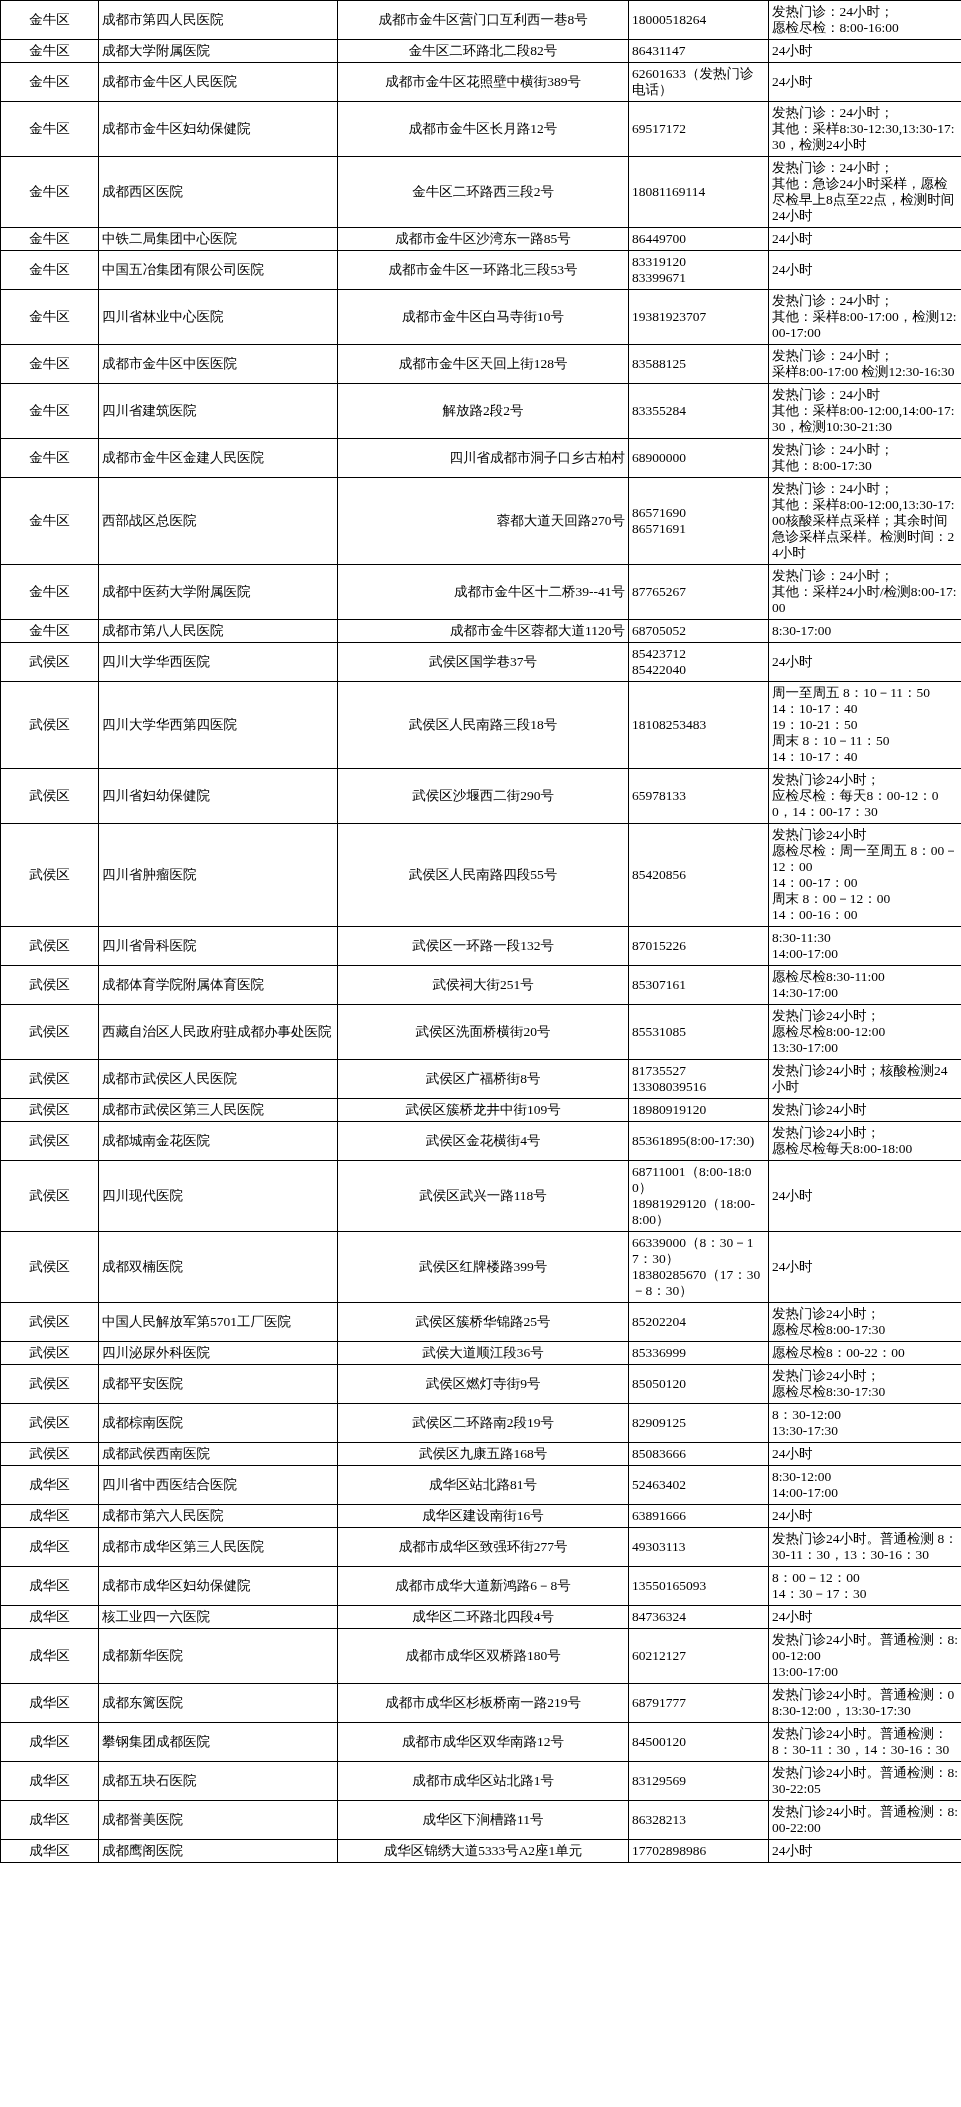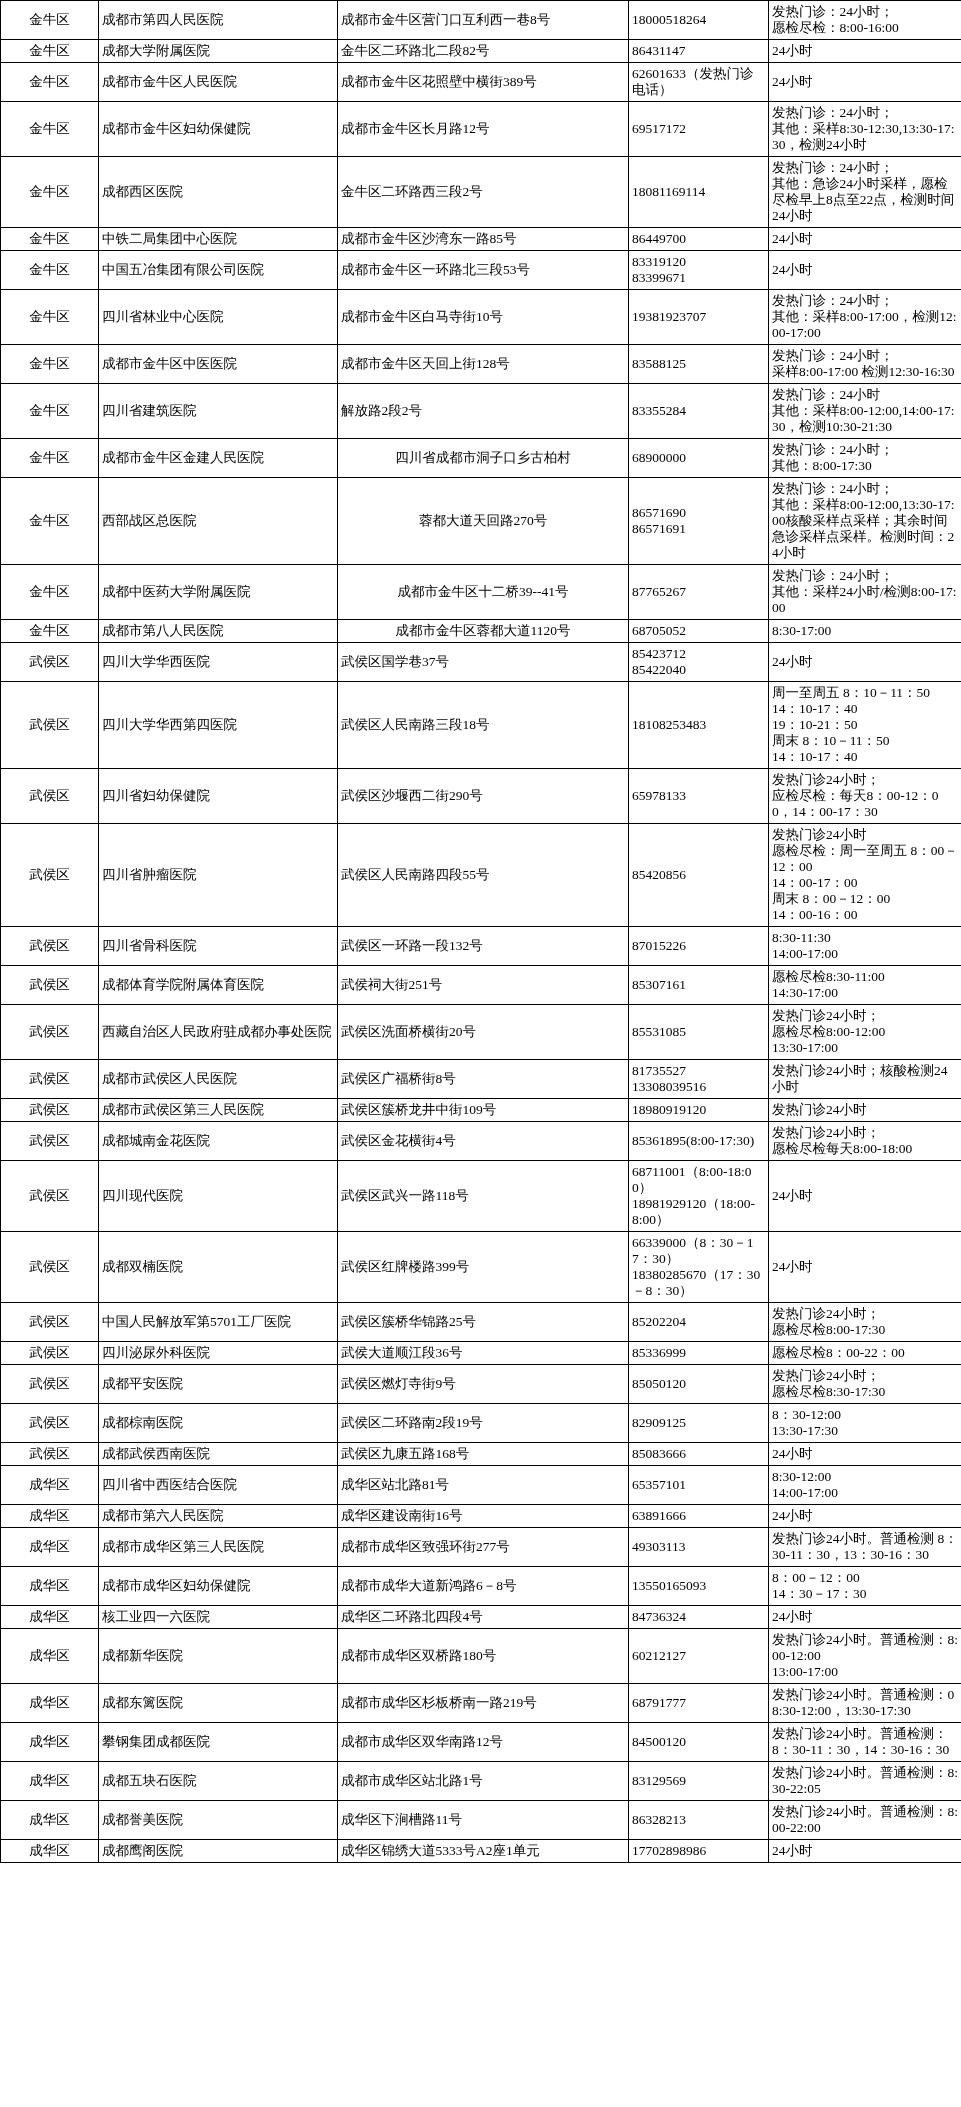--- a/index.html
+++ b/index.html
@@ -25,22 +25,22 @@
     word-break:break-all;
     color:#000000;
   }
   col.c-district{width:98px;}
   col.c-hospital{width:239px;}
   col.c-address{width:291px;}
   col.c-phone{width:140px;}
   col.c-hours{width:193px;}
   td.district{text-align:center;}
   td.hospital{text-align:left;margin-left:23px;}
-  td.address{text-align:left;}
-  td.address.left{text-align:center;}
+  td.address{text-align:center;}
+  td.address.left{text-align:right;}
   td.phone{text-align:left;}
   td.hours{}
   tr.row{min-height:37px;}
 </style>
 </head>
 <body>
 
 <div class="page">
   <table class="hosp">
     <colgroup>
@@ -297,21 +297,21 @@
           <td class="district">武侯区</td>
           <td class="hospital">成都武侯西南医院</td>
           <td class="address">武侯区九康五路168号</td>
           <td class="phone">85083666</td>
           <td class="hours">24小时</td>
         </tr>
         <tr class="row">
           <td class="district">成华区</td>
           <td class="hospital">四川省中西医结合医院</td>
           <td class="address">成华区站北路81号</td>
-          <td class="phone">65357101</td>
+          <td class="phone">52463402</td>
           <td class="hours">8:30-12:00
 14:00-17:00</td>
         </tr>
         <tr class="row">
           <td class="district">成华区</td>
           <td class="hospital">成都市第六人民医院</td>
           <td class="address">成华区建设南街16号</td>
           <td class="phone">63891666</td>
           <td class="hours">24小时</td>
         </tr>

